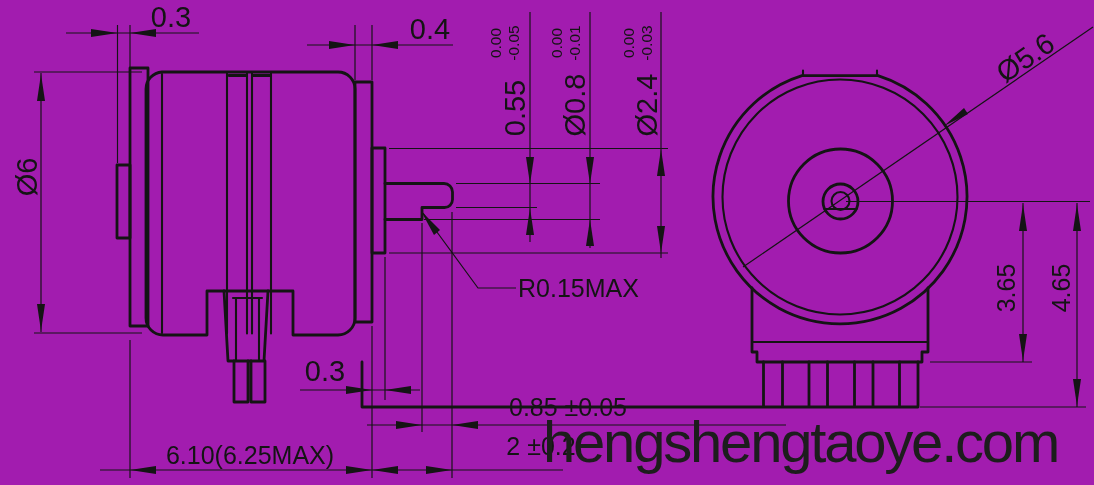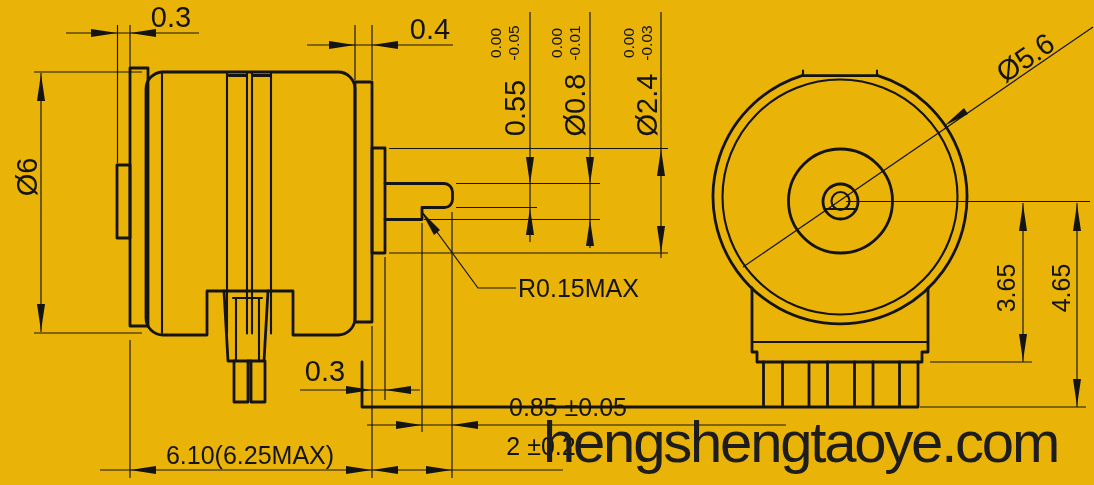--- a/index.html
+++ b/index.html
@@ -1,19 +1,19 @@
 <!DOCTYPE html>
 <html><head>
 <meta charset="utf-8">
 <style>
   html,body{margin:0;padding:0;}
   .stage{
     position:relative;
     width:1094px;height:485px;
-    background:#eab308;
+    background:#a21caf;
     overflow:hidden;
     font-family:"Liberation Sans", sans-serif;
     text-align:center;
   }
   svg{display:block;}
   .ln{stroke:#141414;fill:none;stroke-linecap:round;stroke-linejoin:round;}
   .w3{stroke-width:2.8;}
   .w2{stroke-width:2.1;}
   .w1{stroke-width:1.15;stroke-linecap:butt;}
   .ar{fill:#141414;stroke:none;}

